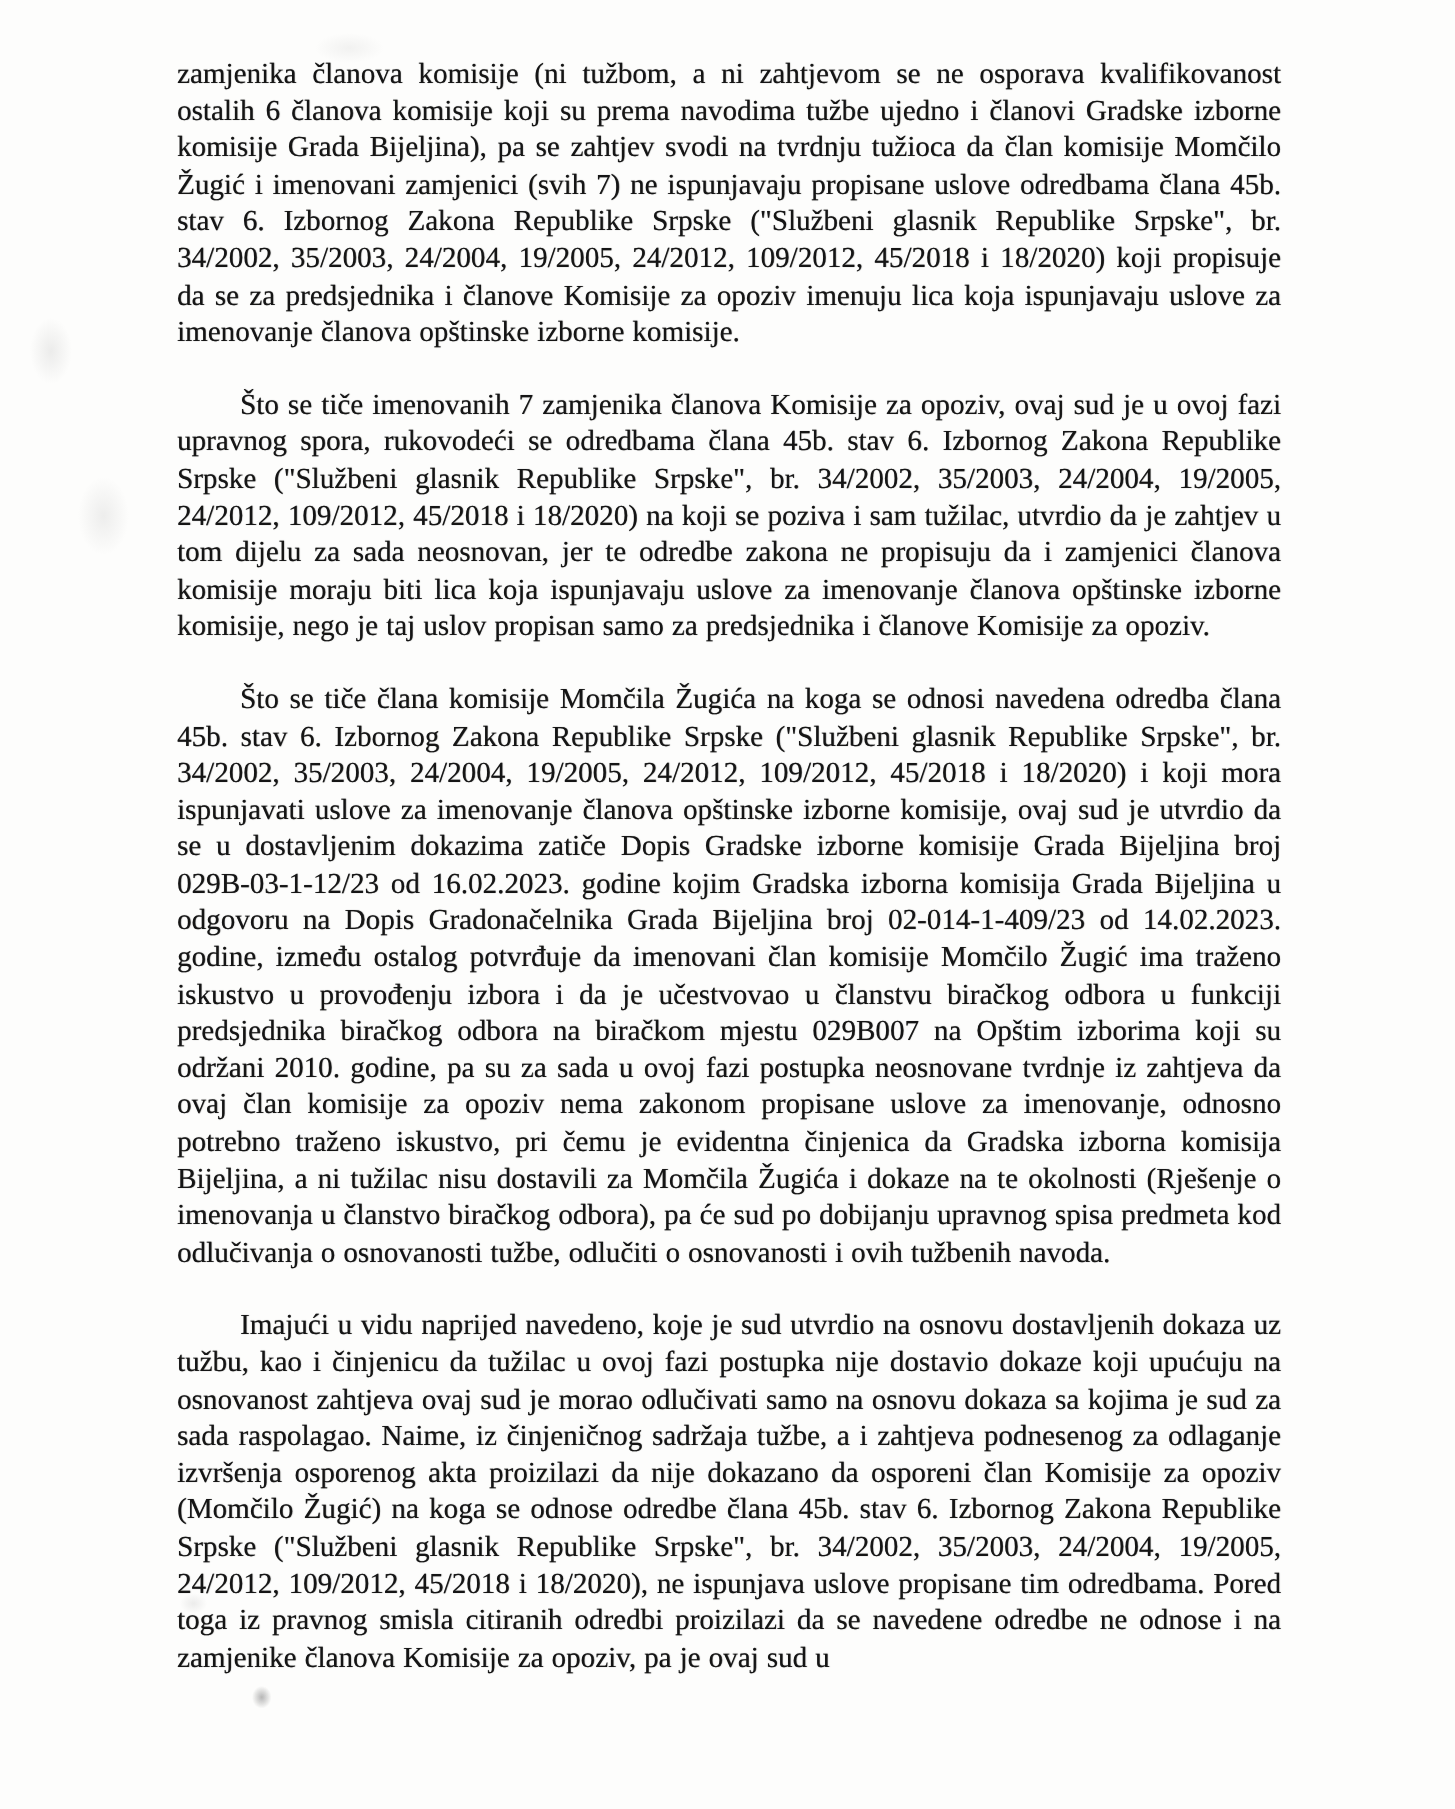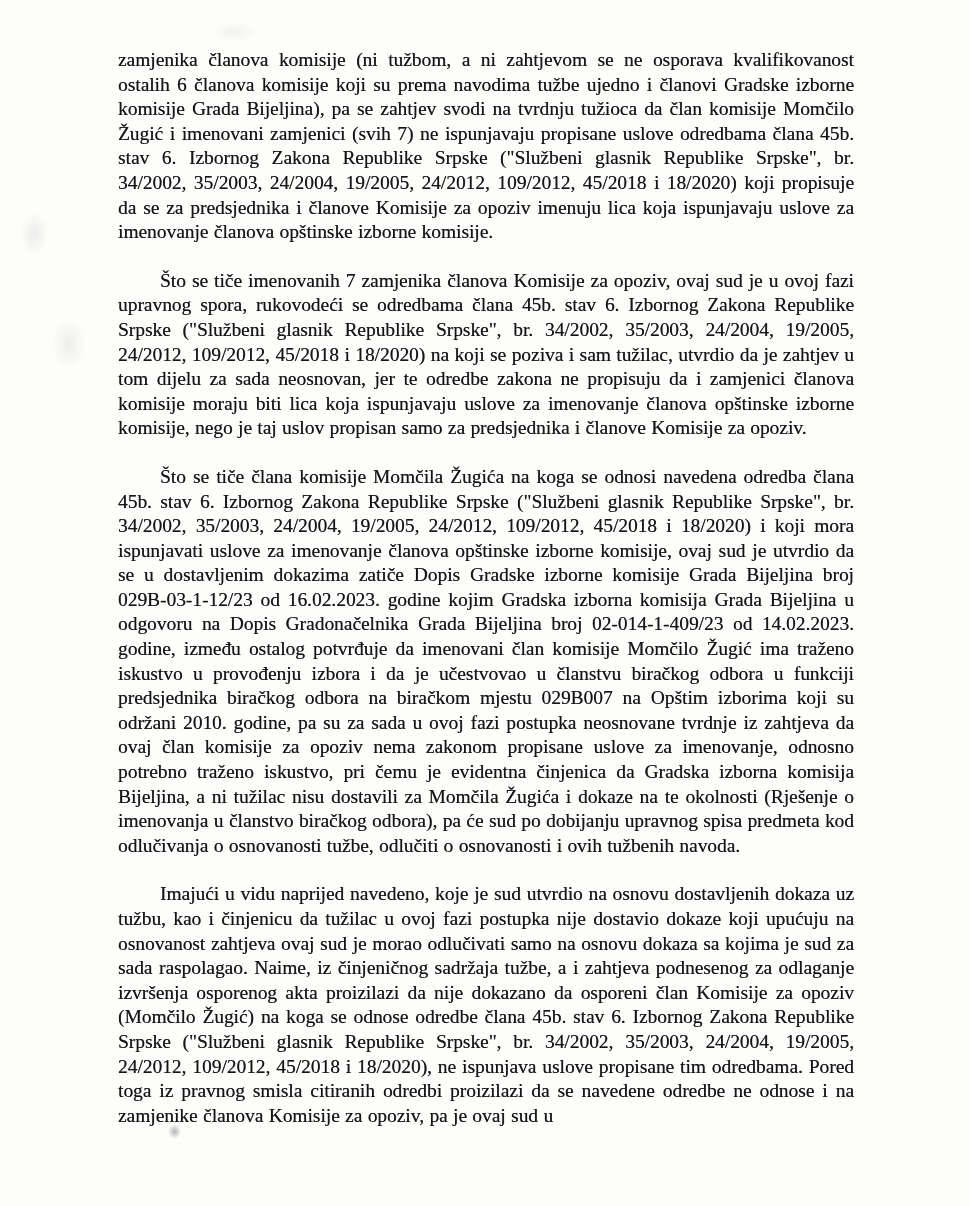--- a/index.html
+++ b/index.html
@@ -11,21 +11,21 @@
     position: relative;
     width: 970px;
     height: 1206px;
     background: #fdfdfc;
     overflow: hidden;
     font-family: "Liberation Serif", "DejaVu Serif", serif;
   }
   .text-block {
     position: absolute;
     left: 118px;
-    top: 48px;
+    top: 38px;
     width: 736px;
     color: #171717;
     font-size: 19.4px;
     line-height: 24.6px;
     text-align: justify;
     text-shadow: 0.25px 0.25px 0.55px rgba(15,15,15,0.65);
     filter: blur(0.25px) contrast(1.02);
     word-spacing: 0.5px;
   }
   .par {

